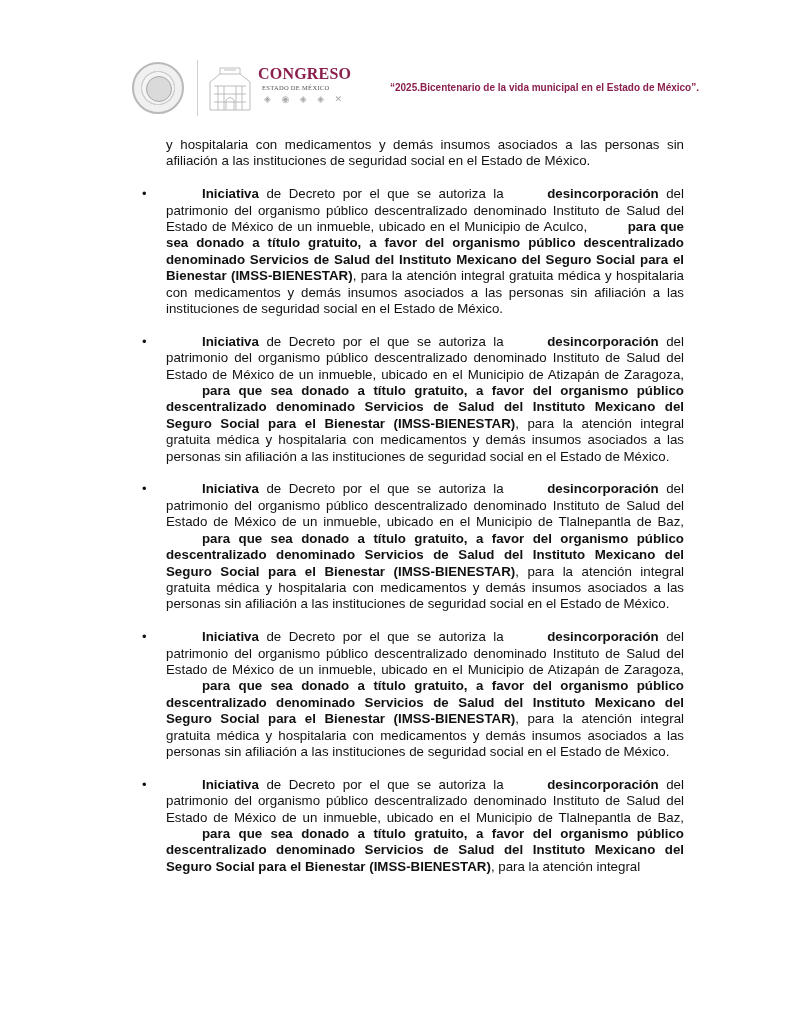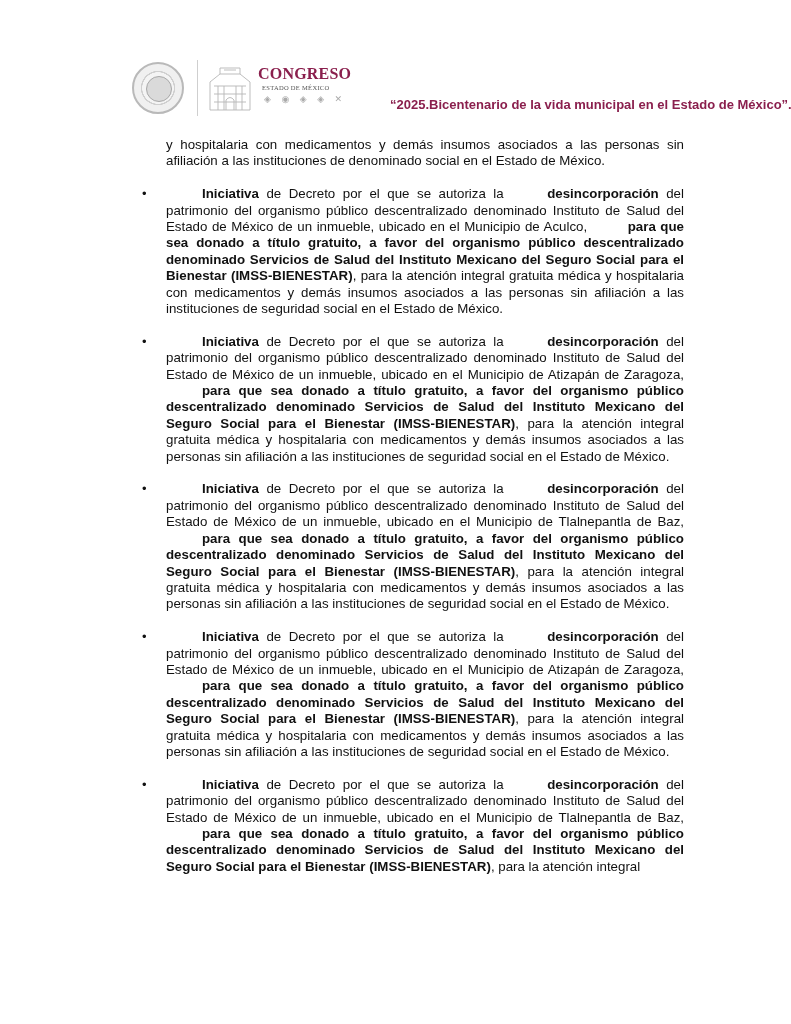--- a/index.html
+++ b/index.html
@@ -7,21 +7,21 @@
 
   .header { position: absolute; left: 0; top: 0; width: 791px; height: 125px; }
   .seal { position: absolute; left: 132px; top: 62px; width: 52px; height: 52px; border-radius: 50%; border: 2px solid #b9b9b9; box-sizing: border-box; background: radial-gradient(circle, #e3e3e3 0 30%, #f4f4f4 31% 46%, #cfcfcf 47% 50%, #f0f0f0 51% 100%); }
   .seal-inner { position: absolute; left: 12px; top: 12px; width: 24px; height: 24px; border-radius: 50%; border: 1px solid #a8a8a8; background: #dadada; }
   .divider-v { position: absolute; left: 197px; top: 60px; width: 1px; height: 56px; background: #cfcfcf; }
   .building { position: absolute; left: 206px; top: 62px; width: 48px; height: 50px; }
   .congreso-block { position: absolute; left: 258px; top: 66px; width: 100px; }
   .congreso-title { font-family: "Liberation Serif", serif; font-weight: bold; font-size: 16px; color: #8a1f4d; letter-spacing: 0.2px; line-height: 16px; }
   .congreso-sub { font-family: "Liberation Serif", serif; font-size: 6.5px; color: #555; letter-spacing: 0.3px; margin-top: 2px; margin-left: 4px; }
   .congreso-icons { margin-top: 3px; margin-left: 6px; font-size: 9px; color: #aaa; letter-spacing: 4px; }
-  .motto { position: absolute; left: 390px; top: 97px; font-size: 13px; font-weight: bold; color: #8a1f4d; white-space: nowrap; }
+  .motto { position: absolute; left: 390px; top: 82px; font-size: 10px; font-weight: bold; color: #8a1f4d; white-space: nowrap; }
 
   .content { position: absolute; left: 166px; top: 137px; width: 518px; font-size: 13.3px; line-height: 16.4px; text-align: justify; }
   .para { margin: 0; }
   .item { position: relative; margin-top: 16.4px; }
   .bullet { position: absolute; left: -24px; top: 0; font-size: 13px; }
   b { font-weight: bold; margin-left: 36px; }
 </style>
 </head>
 <body>
 
@@ -42,21 +42,21 @@
   </svg>
   <div class="congreso-block">
     <div class="congreso-title">CONGRESO</div>
     <div class="congreso-sub">ESTADO DE MÉXICO</div>
     <div class="congreso-icons">◈ ◉ ◈ ◈ ✕</div>
   </div>
   <div class="motto">“2025.Bicentenario  de  la vida municipal en el Estado de México”.</div>
 </div>
 
 <div class="content">
-  <p class="para">y hospitalaria con medicamentos y demás insumos asociados a las personas sin afiliación a las instituciones de denominado social en el Estado de México.</p>
+  <p class="para">y hospitalaria con medicamentos y demás insumos asociados a las personas sin afiliación a las instituciones de seguridad social en el Estado de México.</p>
 
   <div class="item">
     <span class="bullet">•</span>
     <b>Iniciativa</b><span> de Decreto por el que se autoriza la </span><b>desincorporación</b><span> del patrimonio del organismo público descentralizado denominado Instituto de Salud del Estado de México de un inmueble, ubicado en el Municipio de Aculco, </span><b>para que sea donado a título gratuito, a favor del organismo público descentralizado denominado Servicios de Salud del Instituto Mexicano del Seguro Social para el Bienestar (IMSS-BIENESTAR)</b><span>, para la atención integral gratuita médica y hospitalaria con medicamentos y demás insumos asociados a las personas sin afiliación a las instituciones de seguridad social en el Estado de México.</span>
   </div>
 
   <div class="item">
     <span class="bullet">•</span>
     <b>Iniciativa</b><span> de Decreto por el que se autoriza la </span><b>desincorporación</b><span> del patrimonio del organismo público descentralizado denominado Instituto de Salud del Estado de México de un inmueble, ubicado en el Municipio de Atizapán  de Zaragoza, </span><b>para que sea donado a título gratuito, a favor del organismo público descentralizado denominado Servicios de Salud del Instituto Mexicano del Seguro Social para el Bienestar (IMSS-BIENESTAR)</b><span>, para la atención integral gratuita médica y hospitalaria con medicamentos y demás insumos asociados a las personas sin afiliación a las instituciones de seguridad social en el Estado de México.</span>
   </div>

